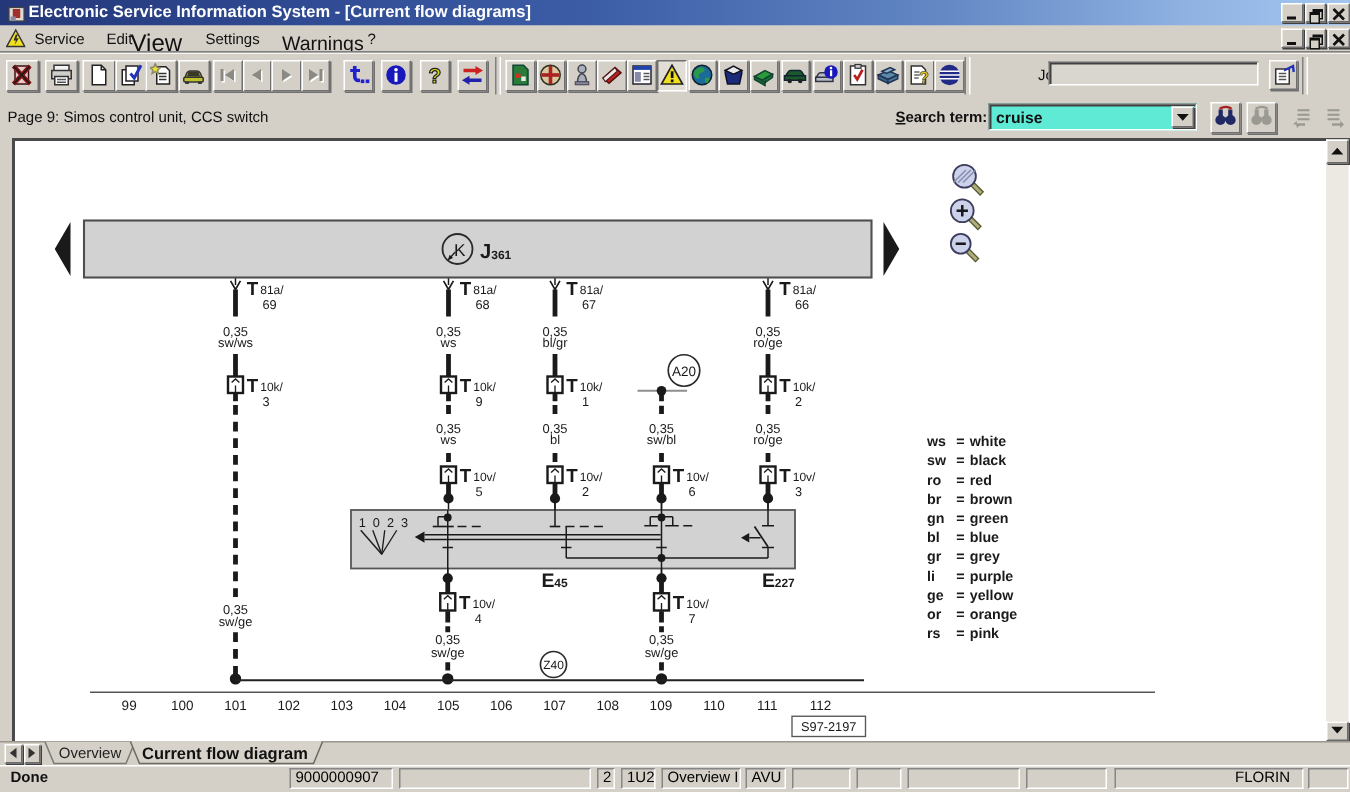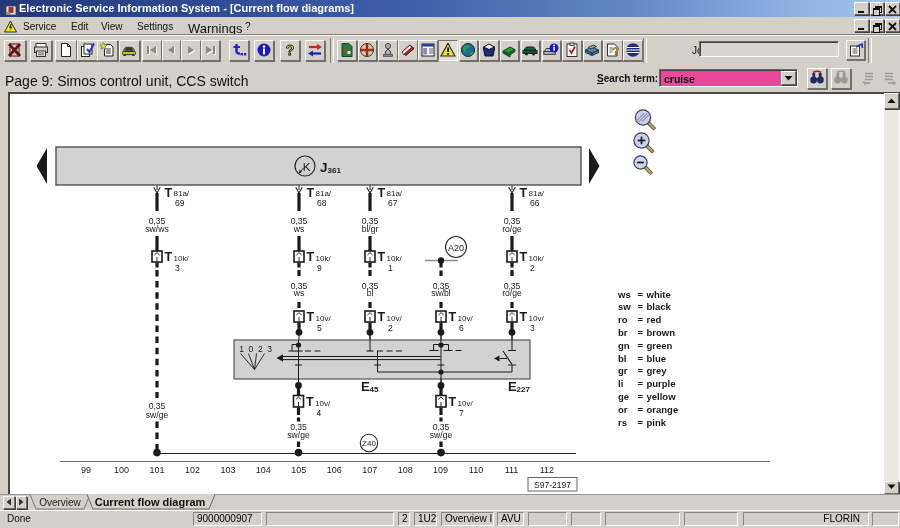--- a/index.html
+++ b/index.html
@@ -29,21 +29,21 @@
       <path d="M1 1 L8 8 M8 1 L1 8" stroke="#111" stroke-width="1.8"></path>
     </svg>
   </div>
 <div class="abs" style="left:0;top:17px;width:900px;height:17px;background:#d4d0c8;"></div>
 <div class="abs" style="left:4px;top:18.5px;width:13px;height:13px;"><svg width="13" height="13">
       <path d="M6.5 1 L12.5 12 H0.5 z" fill="#f0e020" stroke="#333" stroke-width="1"></path>
       <path d="M6.5 4 l-1.5 4 h1.6 l-0.8 3 2.7-4.5 h-1.6 l1-2.5 z" fill="#333"></path>
     </svg></div>
 <div class="abs" style="left:23px;top:20.5px;font-size:10px;color:#111;">Service</div>
 <div class="abs" style="left:71px;top:20.5px;font-size:10px;color:#111;">Edit</div>
-<div class="abs" style="left:101px;top:20.5px;font-size:10px;color:#111;">View</div>
+<div class="abs" style="left:87px;top:20.5px;font-size:16px;color:#111;">View</div>
 <div class="abs" style="left:137px;top:20.5px;font-size:10px;color:#111;">Settings</div>
 <div class="abs" style="left:188px;top:20.5px;font-size:13px;color:#111;">Warnings</div>
 <div class="abs" style="left:245px;top:20.5px;font-size:10px;color:#111;">?</div>
 <div class="btn3d" style="left:854px;top:19px;width:14.5px;height:13px;">
     <div class="abs" style="left:2.5px;top:8px;width:6px;height:2px;background:#111;"></div>
   </div>
 <div class="btn3d" style="left:869.5px;top:19px;width:14.5px;height:13px;">
     <div class="abs" style="left:4.5px;top:2.5px;width:5px;height:4.5px;border:1px solid #111;border-top-width:2px;background:#d4d0c8;"></div>
     <div class="abs" style="left:2.5px;top:5px;width:5px;height:4.5px;border:1px solid #111;border-top-width:2px;background:#d4d0c8;"></div>
   </div>
@@ -293,23 +293,23 @@
 <div class="tbtn" style="left:846px;top:40px;width:19px;height:20px;">
     <svg width="16" height="16" viewBox="0 0 16 16">
       <rect x="2.5" y="4" width="9" height="10" fill="#fff" stroke="#333"></rect>
       <line x1="4.5" y1="7" x2="9.5" y2="7" stroke="#555"></line>
       <line x1="4.5" y1="9" x2="9.5" y2="9" stroke="#555"></line>
       <line x1="4.5" y1="11" x2="9.5" y2="11" stroke="#555"></line>
       <path d="M8 5 L14 2 l0.5 4" fill="none" stroke="#2233bb" stroke-width="1.6"></path>
     </svg>
   </div>
 <div class="abs" style="left:0;top:66px;width:900px;height:26px;background:#d4d0c8;"></div>
-<div class="abs" style="left:5px;top:72.5px;font-size:14px;color:#111;">Page 9: Simos control unit, CCS switch</div>
+<div class="abs" style="left:5px;top:72.5px;font-size:10px;color:#111;">Page 9: Simos control unit, CCS switch</div>
 <div class="abs" style="left:597px;top:73px;font-size:10px;color:#111;font-weight:bold;"><span style="text-decoration:underline;">S</span>earch term:</div>
-<div class="abs" style="left:659px;top:68.5px;width:139px;height:18px;background:#ec4899;border:1px solid;border-color:#6a6a6a #ffffff #ffffff #6a6a6a;box-shadow:inset 1px 1px 0 #404040;box-sizing:border-box;">
+<div class="abs" style="left:659px;top:68.5px;width:139px;height:18px;background:#5eead4;border:1px solid;border-color:#6a6a6a #ffffff #ffffff #6a6a6a;box-shadow:inset 1px 1px 0 #404040;box-sizing:border-box;">
     <div class="abs" style="left:4px;top:3px;font-size:10.5px;font-weight:bold;color:#111;">cruise</div>
     <div class="btn3d" style="right:1px;top:1px;width:15px;height:14px;">
       <svg width="9" height="6">
         <polygon points="0.5,1 8.5,1 4.5,5.5" fill="#111"></polygon>
       </svg>
     </div>
   </div>
 <div class="tbtn" style="left:806.5px;top:68px;width:20.5px;height:20.5px;">
     <svg width="16" height="16" viewBox="0 0 16 16">
       <circle cx="4.6" cy="10" r="3.4" fill="#222a66"></circle>
@@ -672,21 +672,21 @@
     <svg width="6" height="8">
       <polygon points="5,0.5 5,7.5 0.5,4" fill="#333"></polygon>
     </svg>
   </div>
 <div class="btn3d" style="left:15.5px;top:496px;width:11.5px;height:12.5px;">
     <svg width="6" height="8">
       <polygon points="1,0.5 1,7.5 5.5,4" fill="#333"></polygon>
     </svg>
   </div>
 <div class="abs" style="left:0;top:510px;width:900px;height:18px;background:#d4d0c8;border-top:1px solid #ffffff;box-shadow:inset 0 1px 0 #d4d0c8;"></div>
-<div class="abs" style="left:7px;top:513px;font-size:10px;font-weight:normal;color:#111;">Done</div>
+<div class="abs" style="left:7px;top:513px;font-size:10px;font-weight:bold;color:#111;">Done</div>
 <div class="panel" style="left:193px;top:512px;width:69px;height:13.5px;line-height:12px;padding-left:3px;">9000000907</div>
 <div class="panel" style="left:266px;top:512px;width:128px;height:13.5px;line-height:12px;"></div>
 <div class="panel" style="left:398px;top:512px;width:12px;height:13.5px;line-height:12px;padding-left:3px;">2</div>
 <div class="panel" style="left:414px;top:512px;width:23px;height:13.5px;line-height:12px;padding-left:3px;text-align:center;">1U2</div>
 <div class="panel" style="left:441px;top:512px;width:53px;height:13.5px;line-height:12px;padding-left:3px;">Overview I</div>
 <div class="panel" style="left:497px;top:512px;width:27px;height:13.5px;line-height:12px;padding-left:3px;">AVU</div>
 <div class="panel" style="left:528px;top:512px;width:39px;height:13.5px;line-height:12px;"></div>
 <div class="panel" style="left:571px;top:512px;width:30px;height:13.5px;line-height:12px;"></div>
 <div class="panel" style="left:605px;top:512px;width:75px;height:13.5px;line-height:12px;"></div>
 <div class="panel" style="left:684px;top:512px;width:54px;height:13.5px;line-height:12px;"></div>

